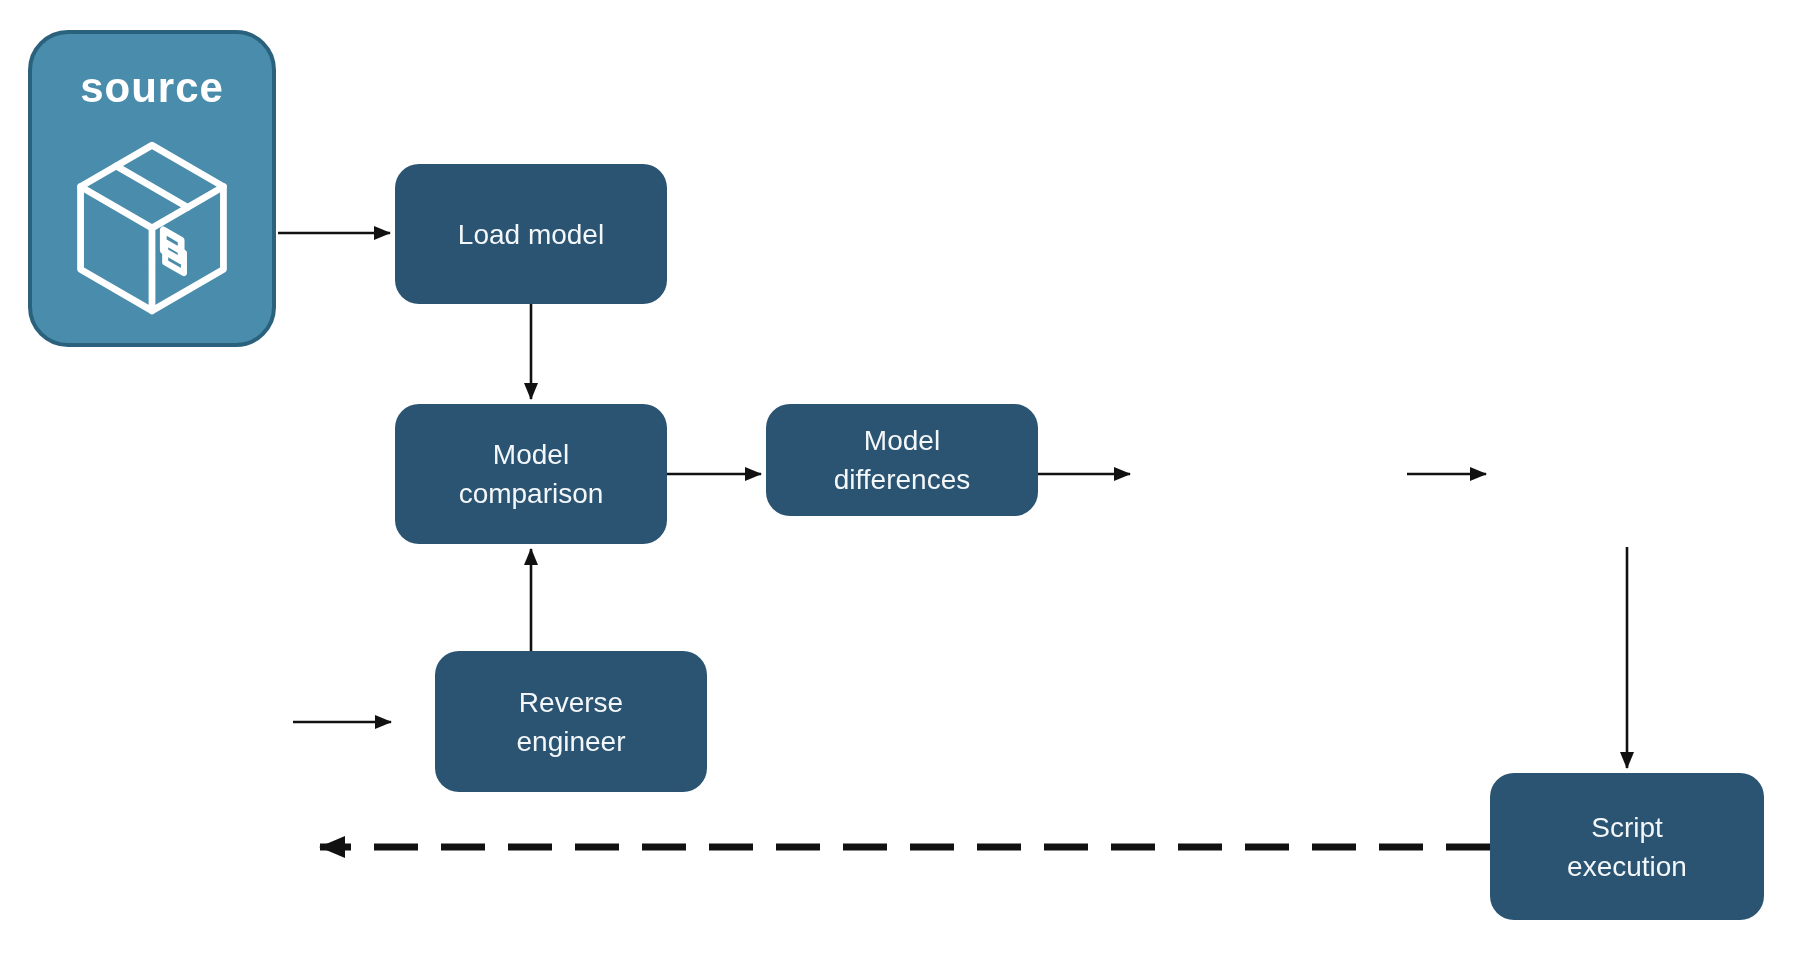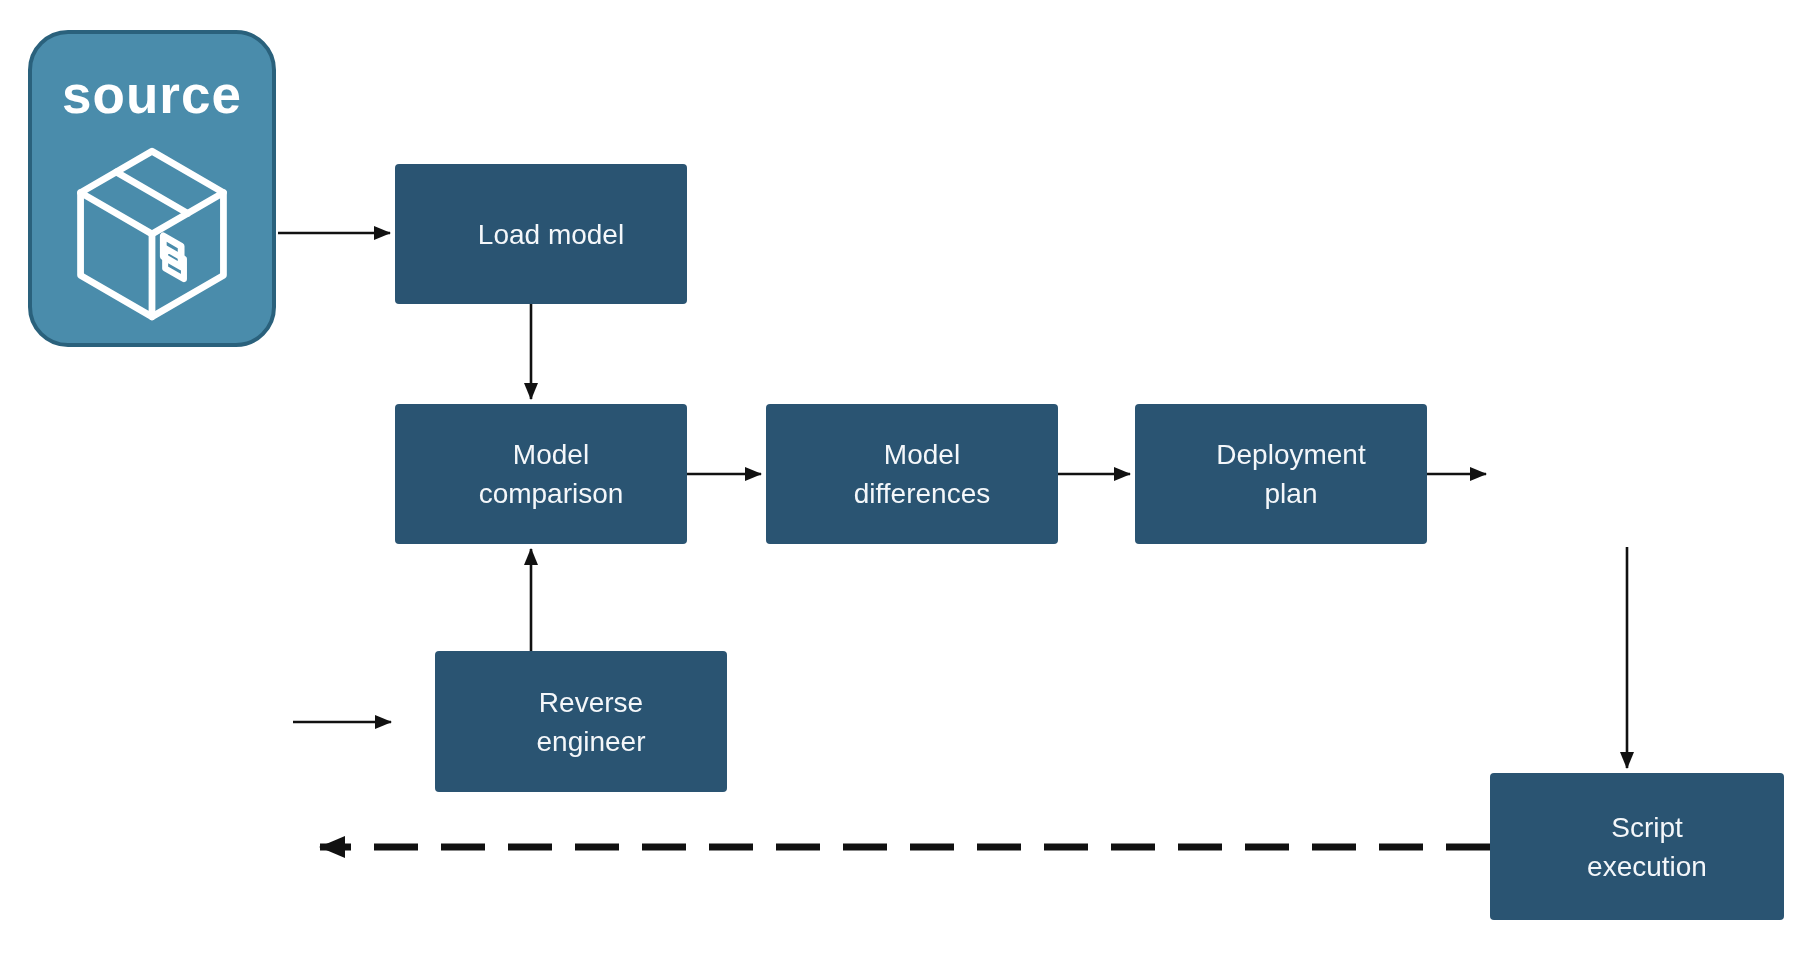--- a/index.html
+++ b/index.html
@@ -28,49 +28,48 @@
   .connectors path.link.dashed {
     stroke-width: 7;
     stroke-dasharray: 44 23;
   }
   .ahead { fill: var(--arrow, #111111); }
 
   
   .step {
     position: absolute;
     background: var(--step-fill, #2A5472);
-    border-radius: 4px;
+    border-radius: 24px;
     display: flex;
     align-items: center;
     justify-content: center;
     text-align: center;
     color: var(--step-text, #F4F7FA);
     font-size: 28px;
     line-height: 39px;
-    padding-left: 20px;
   }
   .step .lbl {
     display: inline-block;
     max-width: 190px;
   }
 
   
   .endpoint {
     position: absolute;
     background: var(--endpoint-fill, #4A8CAB);
     border: 4px solid var(--endpoint-border, #2A617C);
     border-radius: 40px;
     box-sizing: border-box;
     display: flex;
     flex-direction: column;
     align-items: center;
     color: var(--endpoint-text, #ffffff);
   }
   .endpoint .ep-label {
-    font-size: 53px;
+    font-size: 42px;
     font-weight: bold;
     margin-top: 30px;
     letter-spacing: 1px;
   }
   .endpoint .icon-wrap {
     flex: 1;
     display: flex;
     align-items: center;
     justify-content: center;
     width: 100%;
@@ -80,21 +79,21 @@
     fill: none;
     stroke-linejoin: round;
     stroke-linecap: round;
   }
 
   
   #node-source          { left: 28px;   top: 30px;  width: 248px; height: 317px; }
   #node-target          { left: 45px;   top: 610px; width: 248px; height: 318px; }
   #node-load-model      { left: 395px;  top: 164px; width: 272px; height: 140px; }
   #node-model-comparison{ left: 395px;  top: 404px; width: 272px; height: 140px; }
-  #node-model-differences{ left: 766px; top: 404px; width: 272px; height: 140px; }
+  #node-model-differences{ left: 766px; top: 404px; width: 272px; height: 112px; }
   #node-deployment-plan { left: 1135px; top: 404px; width: 272px; height: 140px; }
   #node-script-generation{ left: 1491px;top: 407px; width: 272px; height: 140px; }
   #node-reverse-engineer{ left: 396px;  top: 651px; width: 272px; height: 141px; margin-left: 39px; }
   #node-script-execution{ left: 1490px; top: 773px; width: 274px; height: 147px; }
 </style>
 </head>
 <body>
 
 <div class="canvas">
 
@@ -140,23 +139,20 @@
   </div>
 
   <div class="step" id="node-model-comparison">
     <span class="lbl">Model comparison</span>
   </div>
 
   <div class="step" id="node-model-differences">
     <span class="lbl">Model differences</span>
   </div>
 
-  <div class="step" id="node-deployment-plan">
-    <span class="lbl">Deployment plan</span>
-  </div>
 
 
   <div class="step" id="node-reverse-engineer">
     <span class="lbl">Reverse engineer</span>
   </div>
 
   <div class="step" id="node-script-execution">
     <span class="lbl">Script execution</span>
   </div>
 

